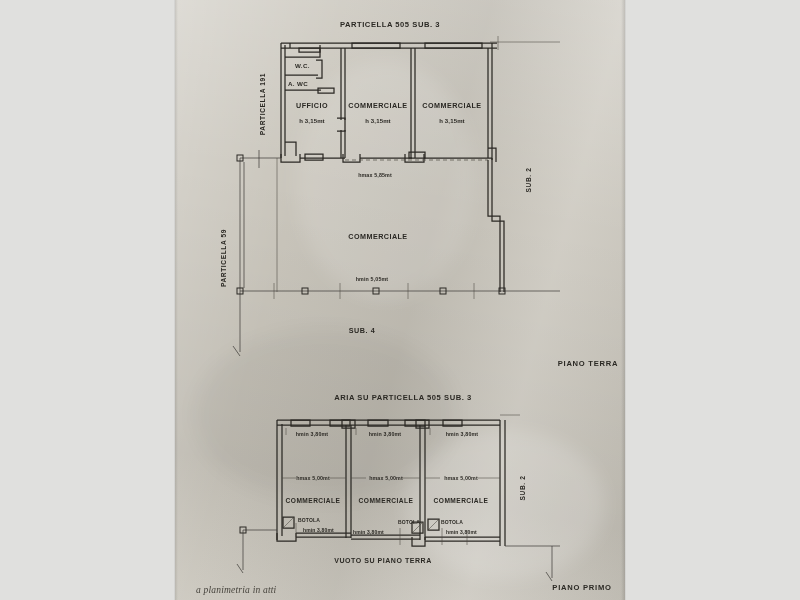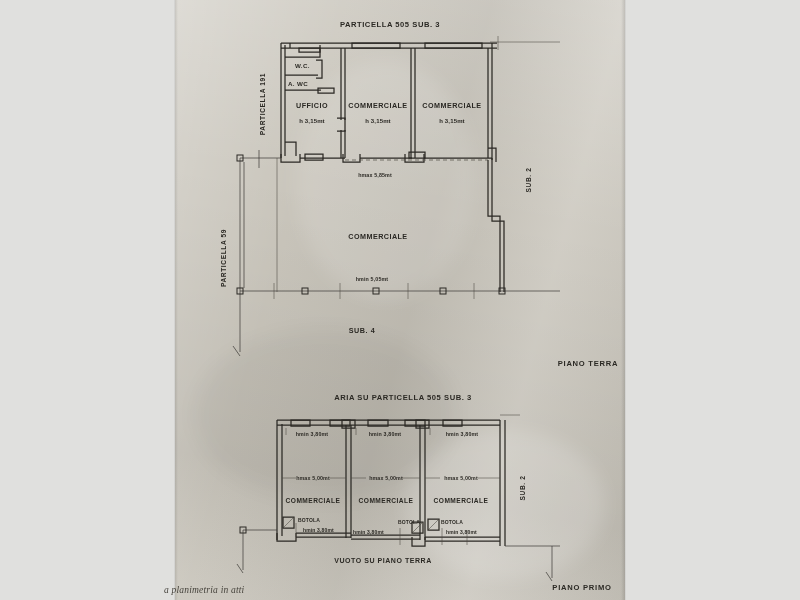--- a/index.html
+++ b/index.html
@@ -63,21 +63,21 @@
   .t-side   { font-size: 6.6px; letter-spacing: .6px; font-weight: 700; }
 
   .wall     { fill: none; stroke: #2b2924; stroke-width: 1.25; }
   .thin     { fill: none; stroke: #3a3833; stroke-width: 0.7; }
   .hair     { fill: none; stroke: #4a4840; stroke-width: 0.55; }
   .dash     { fill: none; stroke: #4a4840; stroke-width: 0.7; stroke-dasharray: 4 3; }
   .sq       { fill: none; stroke: #2b2924; stroke-width: 1.0; }
 
   #footnote {
     position: absolute;
-    left: 164px;
+    left: 196px;
     top: 585px;
     font-family: "Liberation Serif", serif;
     font-style: italic;
     font-size: 9.5px;
     color: #46433c;
     letter-spacing: .2px;
   }
 </style>
 </head>
 <body>

